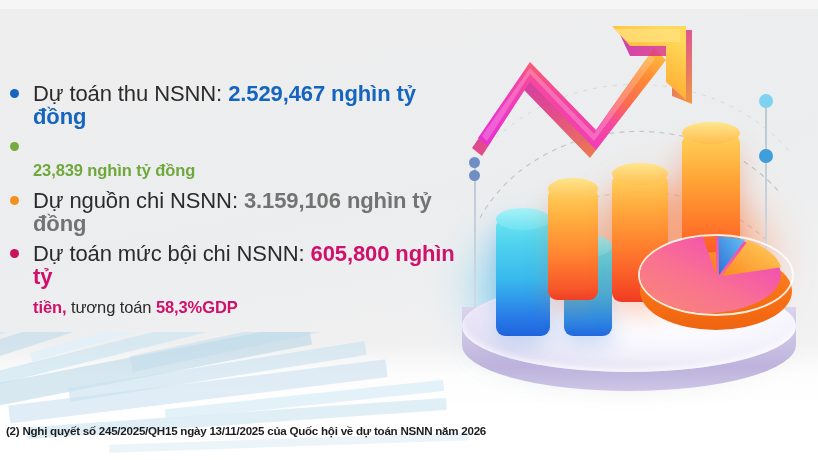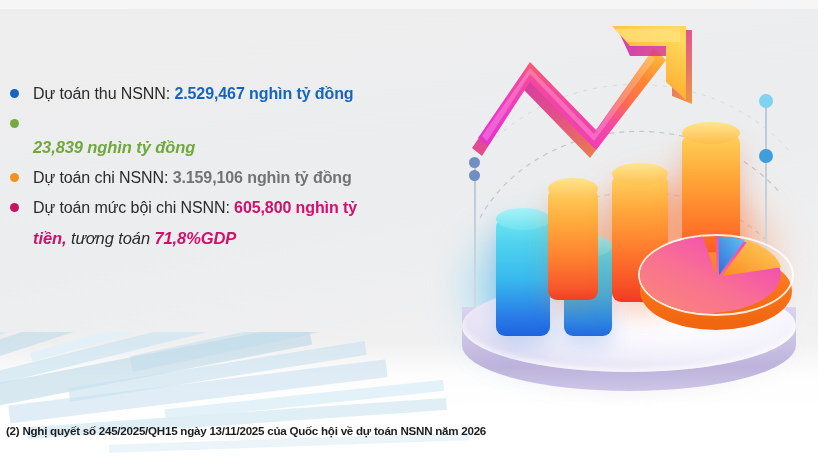--- a/index.html
+++ b/index.html
@@ -21,22 +21,22 @@
 
   
   .rays{position:absolute;left:-40px;bottom:-12px;width:560px;height:140px;overflow:hidden;}
   .ray{position:absolute;left:0;bottom:0;transform-origin:0% 100%;border-radius:1px;}
 
   
   .content{position:absolute;left:0;top:0;width:470px;height:460px;}
   .bullet-list{position:absolute;left:10px;top:82px;width:450px;}
   .bullet-row{display:flex;align-items:flex-start;margin-bottom:7px;}
   .dot{width:9px;height:9px;border-radius:50%;flex:0 0 9px;margin-top:7px;margin-right:14px;}
-  .line-text{font-size:16px;color:#2b2b2b;line-height:23px;letter-spacing:-.1px;font-weight:500;}
-  .cont-line{margin:8px 0 7px 23px;font-size:16.5px;line-height:23px;font-weight:700;letter-spacing:-.1px;font-style:italic;}
+  .line-text{font-size:22px;color:#2b2b2b;line-height:23px;letter-spacing:-.1px;font-weight:500;}
+  .cont-line{margin:8px 0 7px 23px;font-size:16.5px;line-height:23px;font-weight:700;letter-spacing:-.1px;}
   .val{font-weight:700;}
   .c-blue{color:#1565c0;}
   .c-green{color:#6fa83c;}
   .c-orange{color:#737373;}
   .c-crim{color:#d0106a;}
   .d-blue{background:#1565c0;}
   .d-green{background:#74ab3e;}
   .d-orange{background:#f3911f;}
   .d-crim{background:#c8145f;}
   .norm{font-weight:500;color:#2b2b2b;}
@@ -115,28 +115,28 @@
         <span class="line-text"><span>Dự toán thu NSNN: </span><span class="val c-blue">2.529,467  nghìn tỷ đồng</span></span>
       </div>
 
       <div class="bullet-row">
         <span class="dot d-green"></span>
       </div>
       <div class="cont-line c-green">23,839 nghìn tỷ đồng</div>
 
       <div class="bullet-row">
         <span class="dot d-orange"></span>
-        <span class="line-text"><span>Dự toán chi NSNN: </span><span class="val c-orange">3.159,106 nghìn tỷ đồng</span></span>
+        <span class="line-text"><span>Dự nguồn chi NSNN: </span><span class="val c-orange">3.159,106 nghìn tỷ đồng</span></span>
       </div>
 
       <div class="bullet-row">
         <span class="dot d-crim"></span>
         <span class="line-text"><span>Dự toán mức bội chi NSNN: </span><span class="val c-crim">605,800 nghìn tỷ</span></span>
       </div>
-      <div class="cont-line"><span class="c-crim">tiền,</span><span class="norm"> tương toán </span><span class="c-crim">71,8%GDP</span></div>
+      <div class="cont-line"><span class="c-crim">tiền,</span><span class="norm"> tương toán </span><span class="c-crim">58,3%GDP</span></div>
 
     </div>
   </div>
 
   <div class="illus">
 
     <svg class="arcs" viewBox="0 0 378 382">
       <path d="M40 200 A175 150 0 0 1 340 175" fill="none" stroke="#9aa4ad" stroke-width="1.1" stroke-dasharray="5 5" opacity=".55"></path>
       <path d="M62 235 A165 135 0 0 1 330 226" fill="none" stroke="#9aa4ad" stroke-width="1.1" stroke-dasharray="5 5" opacity=".42"></path>
       <path d="M88 268 A150 120 0 0 1 320 268" fill="none" stroke="#9aa4ad" stroke-width="1.1" stroke-dasharray="5 5" opacity=".3"></path>

